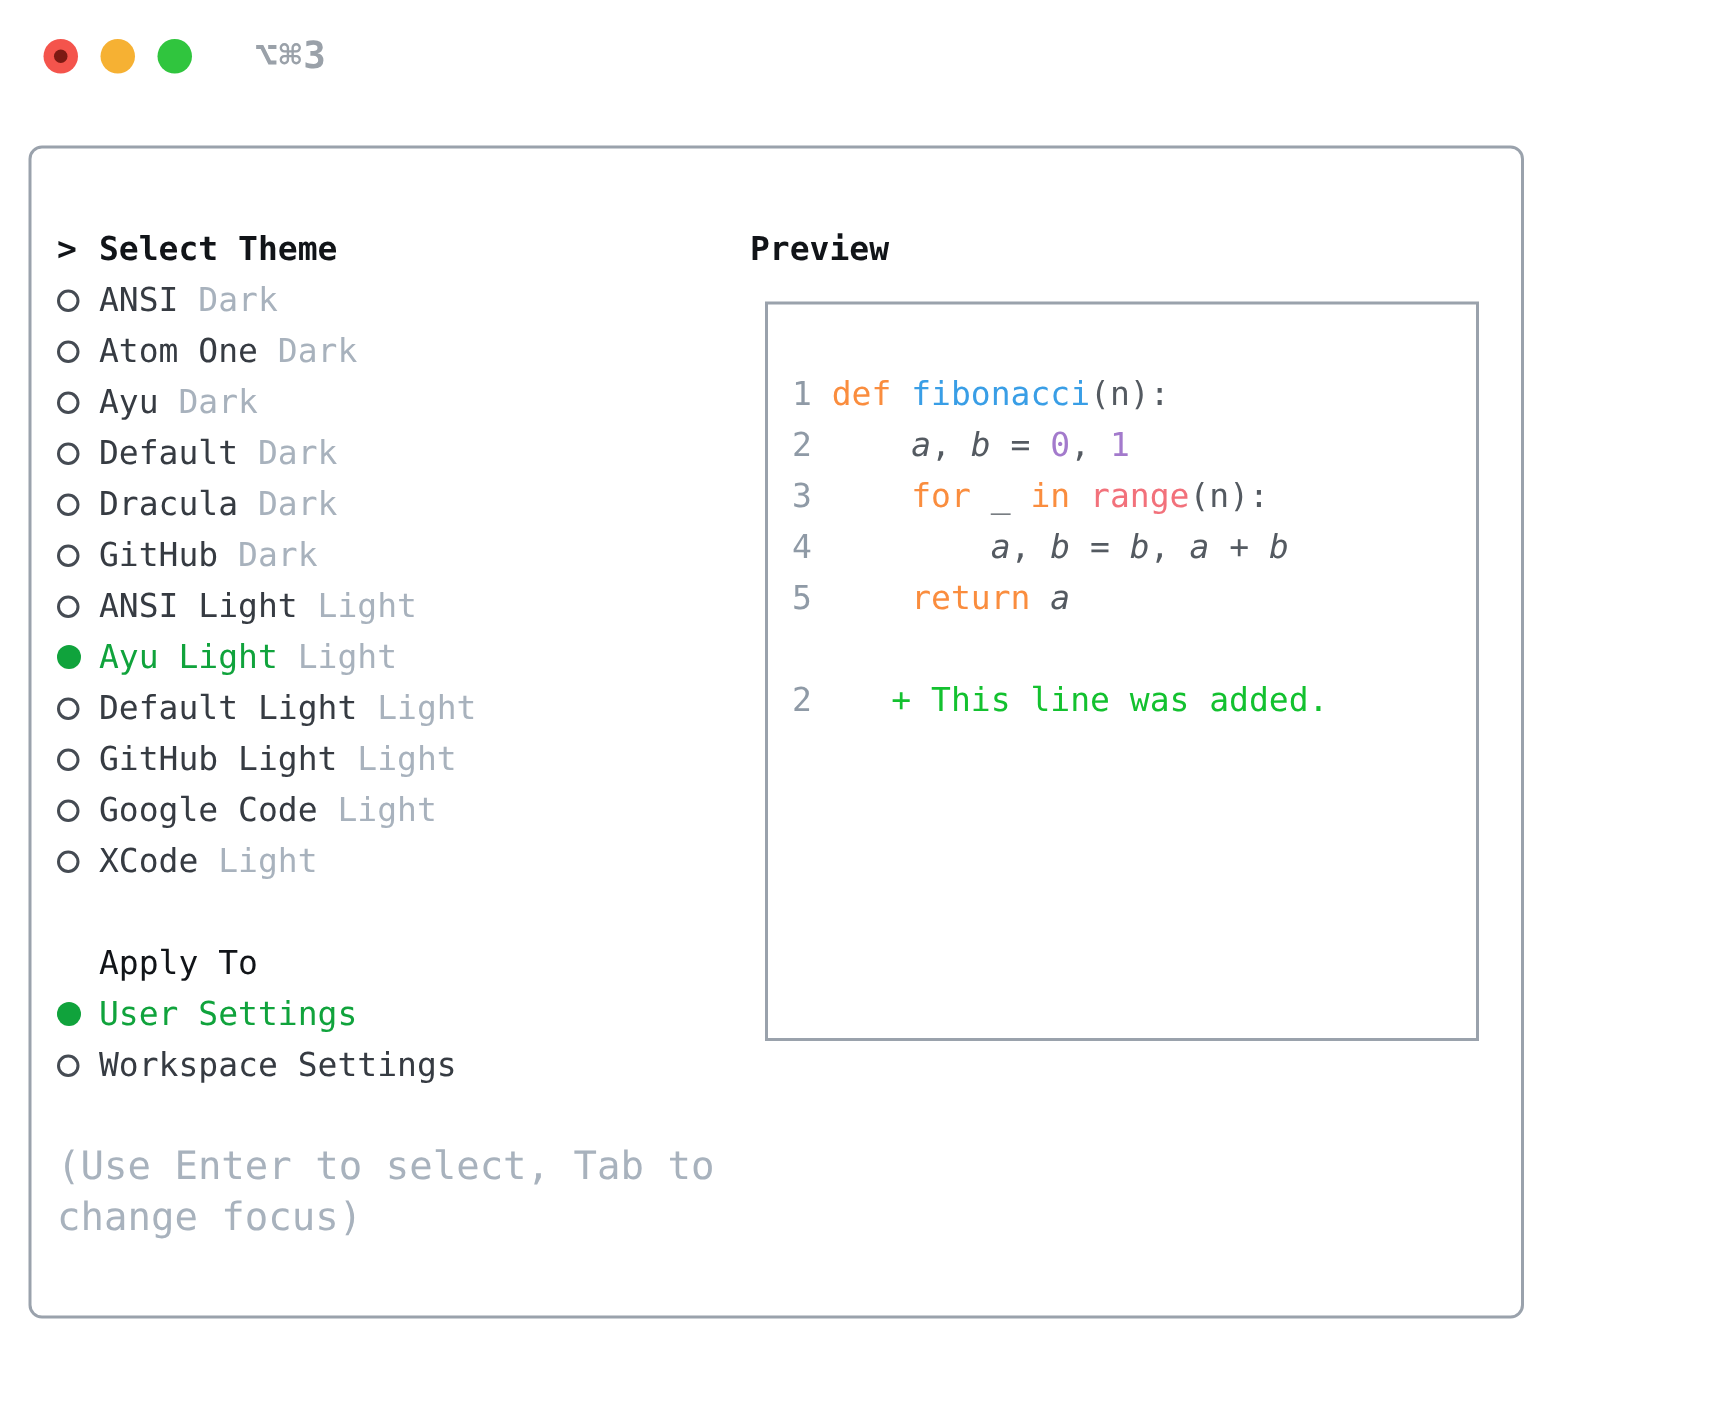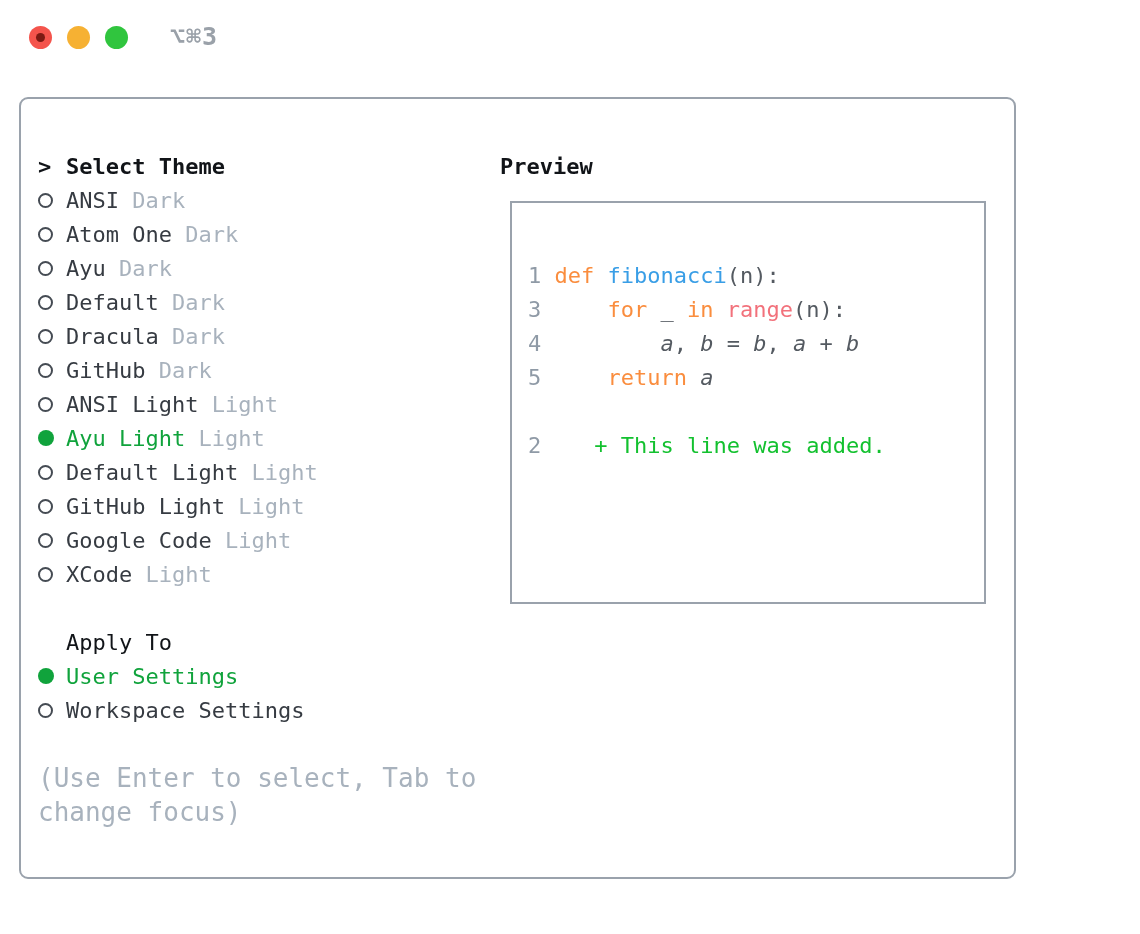--- a/index.html
+++ b/index.html
@@ -54,23 +54,23 @@
   .apply-hdr { color: var(--header-text); }
   .hint-line { height: 34px; display: flex; align-items: center; font-size: 26px; color: var(--hint); white-space: pre; }
 
   
   .preview-title {
     position: absolute; left: 479px; top: 50px; height: 34px;
     display: flex; align-items: center;
     font-size: 22px; font-weight: bold; color: var(--header-text);
   }
   .preview-box {
-    position: absolute; left: 489px; top: 102px; width: 476px; height: 403px;
+    position: absolute; left: 489px; top: 102px; width: 476px; height: 493px;
     border: 2px solid var(--panel-border); background: #fff;
-    padding: 56px 0 0 16px; overflow: hidden;
+    padding: 44px 0 0 16px; overflow: hidden;
   }
   .code-line { height: 34px; line-height: 34px; font-size: 22px; white-space: pre; }
   .tk-lineno { color: var(--code-lineno); }
   .tk-fg     { color: var(--code-fg); }
   .tk-kw     { color: var(--code-keyword); }
   .tk-fn     { color: var(--code-function); }
   .tk-call   { color: var(--code-call); }
   .tk-pnum   { color: var(--code-number); }
   .tk-var    { color: var(--code-fg); font-style: italic; }
   .tk-ctx    { color: var(--diff-context); }
@@ -128,20 +128,21 @@
         <div class="hint-line">(Use Enter to select, Tab to</div>
         <div class="hint-line">change focus)</div>
       </div>
   </div>
 
   <div class="preview-title">Preview</div>
 
   <div class="preview-box">
     <div id="preview-lines">
         <div class="code-line"><span class="tk-lineno">1 </span><span class="tk-kw">def </span><span class="tk-fn">fibonacci</span><span class="tk-fg">(n):</span></div>
+        <div class="code-line"><span class="tk-lineno">2 </span><span class="tk-fg">    </span><span class="tk-var">a</span><span class="tk-fg">, </span><span class="tk-var">b</span><span class="tk-fg"> = </span><span class="tk-pnum">0</span><span class="tk-fg">, </span><span class="tk-pnum">1</span></div>
         <div class="code-line"><span class="tk-lineno">3 </span><span class="tk-fg">    </span><span class="tk-kw">for </span><span class="tk-fg">_ </span><span class="tk-kw">in </span><span class="tk-call">range</span><span class="tk-fg">(n):</span></div>
         <div class="code-line"><span class="tk-lineno">4 </span><span class="tk-fg">        </span><span class="tk-var">a</span><span class="tk-fg">, </span><span class="tk-var">b</span><span class="tk-fg"> = </span><span class="tk-var">b</span><span class="tk-fg">, </span><span class="tk-var">a</span><span class="tk-fg"> + </span><span class="tk-var">b</span></div>
         <div class="code-line"><span class="tk-lineno">5 </span><span class="tk-fg">    </span><span class="tk-kw">return </span><span class="tk-var">a</span></div>
         <div class="code-line"><span class="tk-lineno"></span></div>
         <div class="code-line"><span class="tk-lineno">2 </span><span class="tk-add">   + This line was added.</span></div>
       </div>
   </div>
 
 </div>
 

